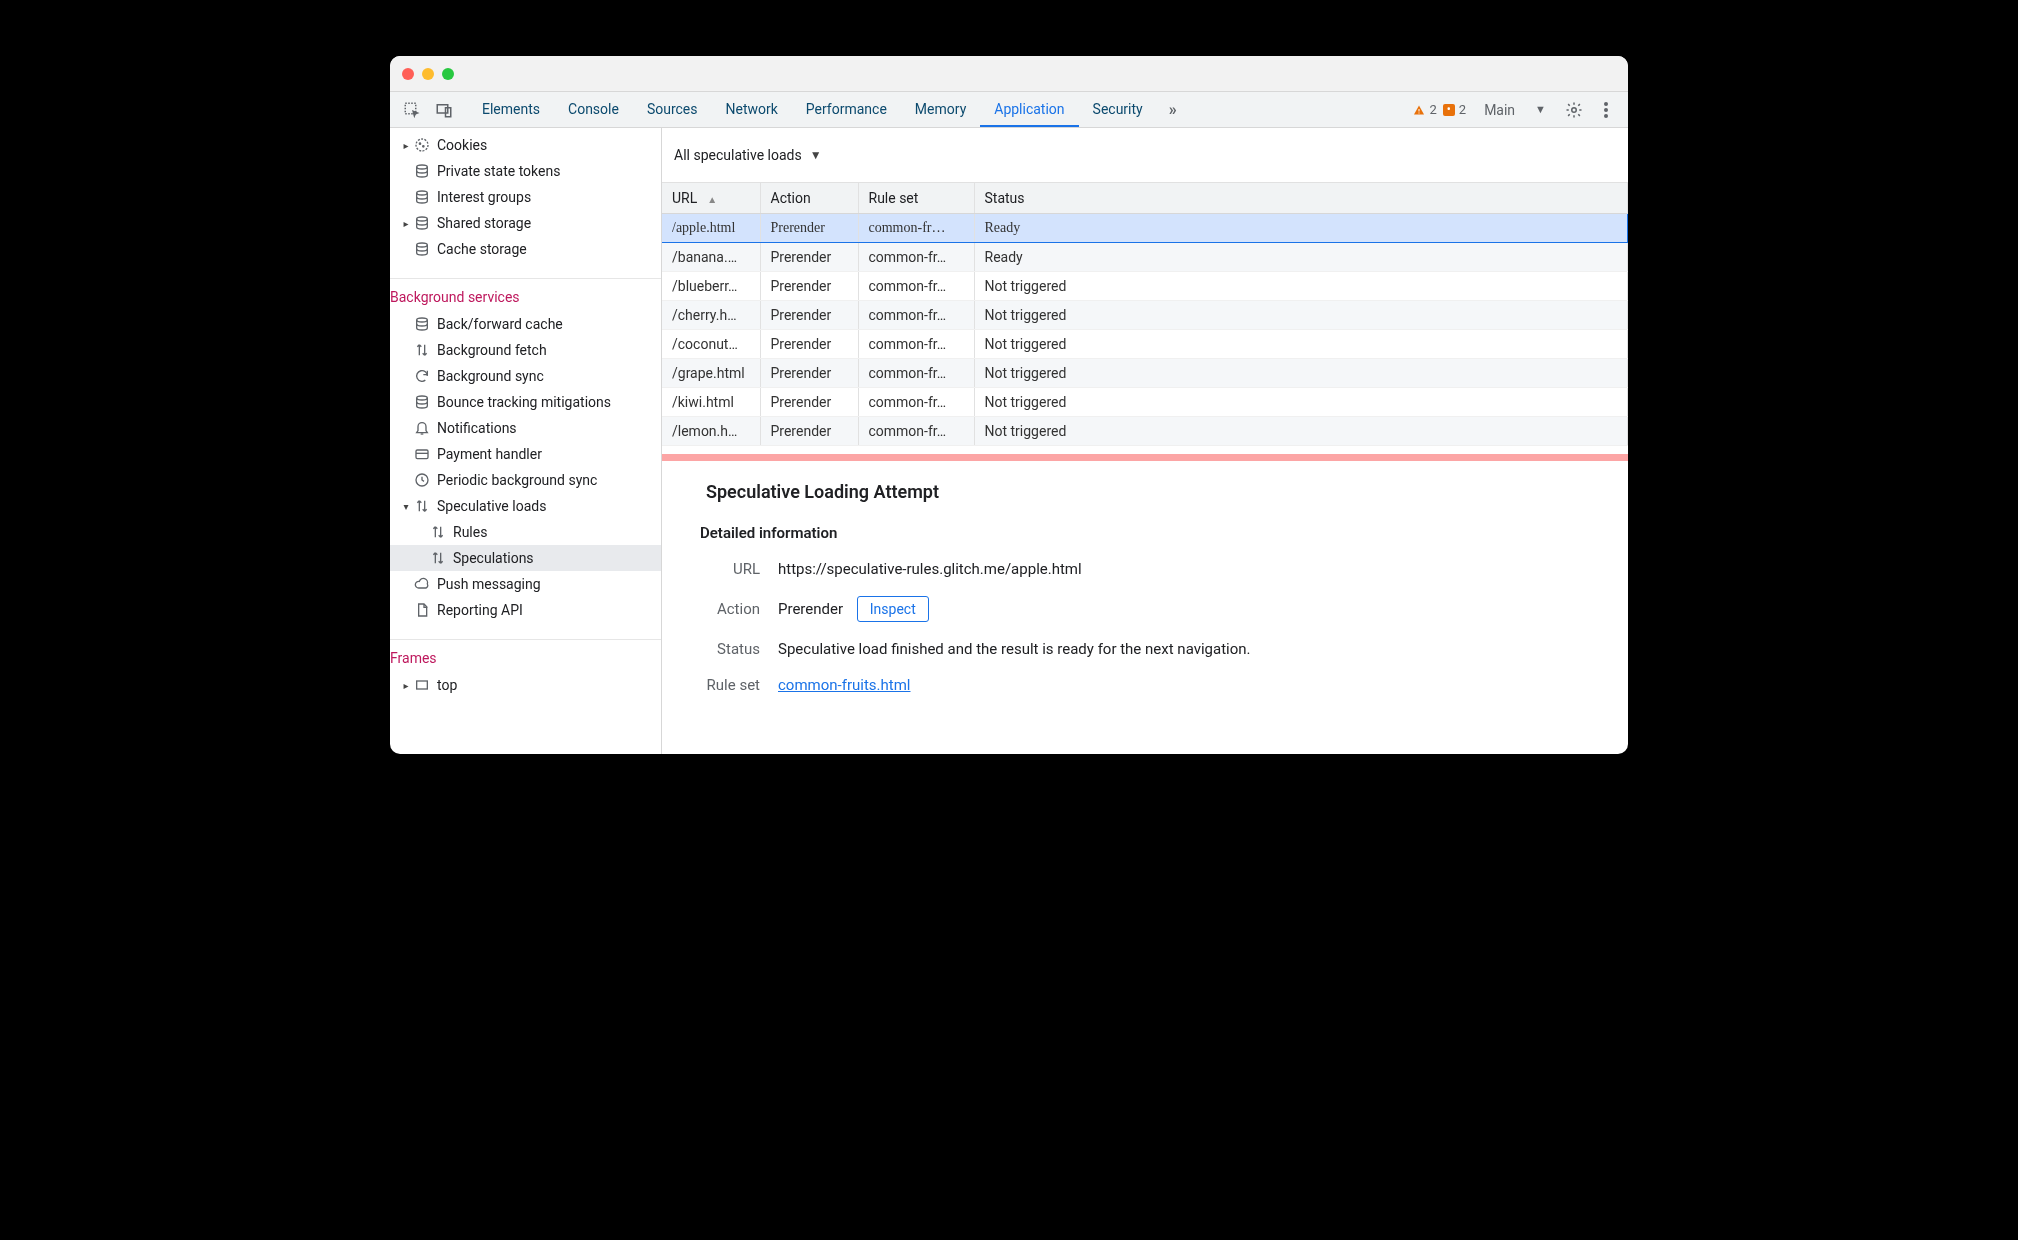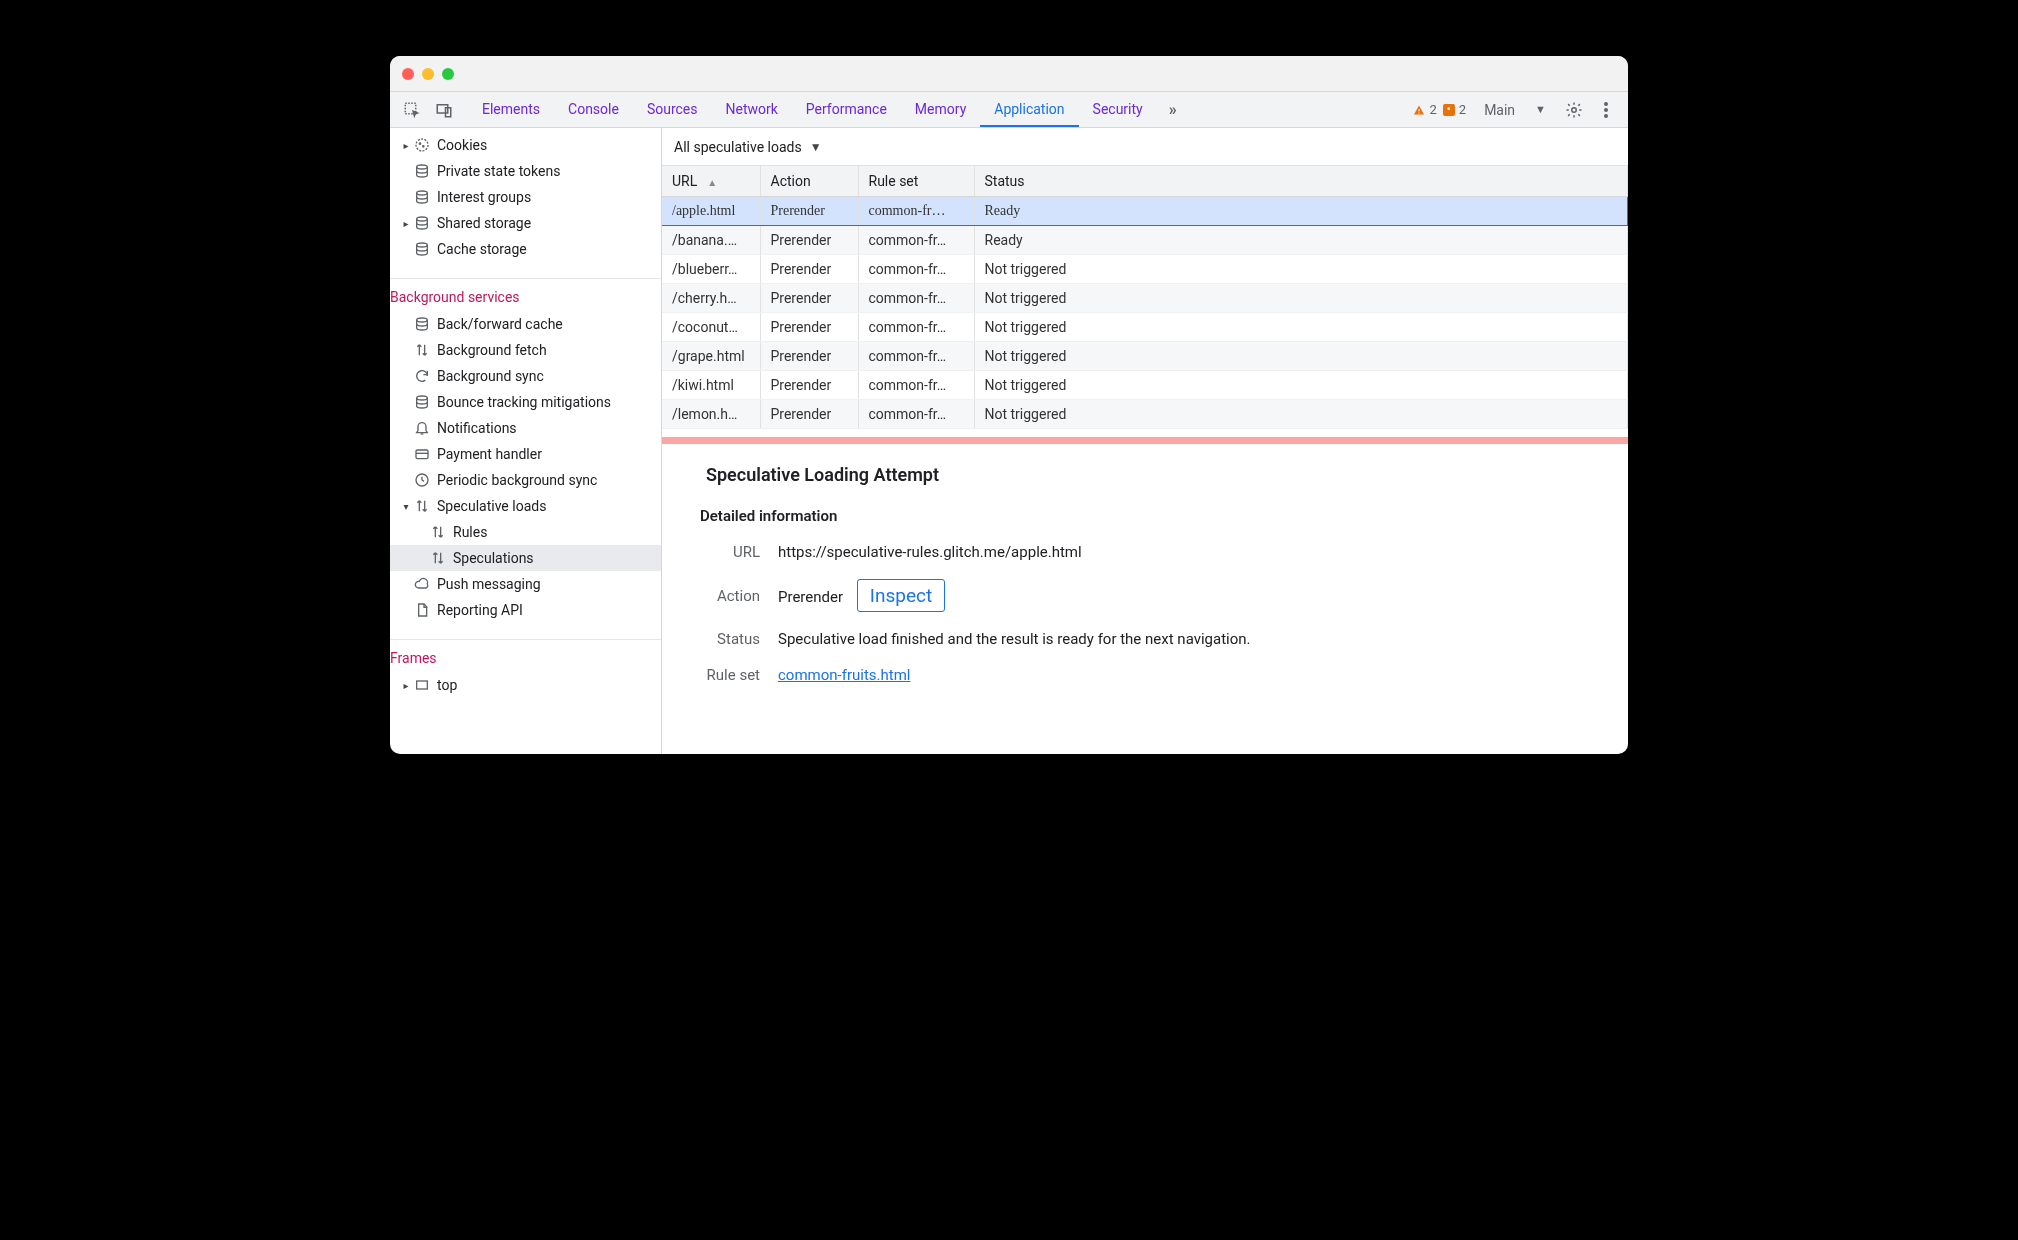--- a/index.html
+++ b/index.html
@@ -65,21 +65,21 @@
   }
   .toolbar .tabs {
     display: flex;
     align-items: stretch;
     gap: 0;
     margin-left: 6px;
   }
   .toolbar .tab {
     display: flex; align-items: center;
     padding: 0 14px;
-    color: #6d28d9;
+    color: #0c4a6e;
     cursor: pointer;
     border-bottom: 2px solid transparent;
   }
   .toolbar .tab.active {
     color: #1a73e8;
     border-bottom-color: #1a73e8;
   }
   .toolbar .more {
     display: flex; align-items: center;
     padding: 0 8px;
@@ -149,21 +149,21 @@
   .tree-item.indent-0 { padding-left: 10px; }
   .tree-item.indent-1 { padding-left: 26px; }
   .tree-item.selected { background: #e8eaed; }
   .main {
     flex: 1;
     display: flex;
     flex-direction: column;
     min-width: 0;
   }
   .filterbar {
-    height: 38px;
+    height: 55px;
     display: flex; align-items: center;
     padding: 0 12px;
     border-bottom: 1px solid #e1e1e1;
     color: #202124;
   }
   .filter-dd {
     display: inline-flex; align-items: center; gap: 8px;
     cursor: pointer;
   }
   .filter-dd .caret-down {
@@ -231,21 +231,21 @@
   .detail .row .v { flex: 1; }
   .link { color: #1a73e8; text-decoration: underline; cursor: pointer; }
   .inspect-btn {
     display: inline-block;
     border: 1px solid #1a73e8;
     color: #1a73e8;
     padding: 4px 12px;
     border-radius: 3px;
     cursor: pointer;
     margin-left: 10px;
-    font-size: 19px;
+    font-size: 14px;
   }
   svg { display: block; }
 </style>
 </head>
 <body>
 
 <div class="window">
 
   <div class="titlebar">
     <div class="traffic-lights">

